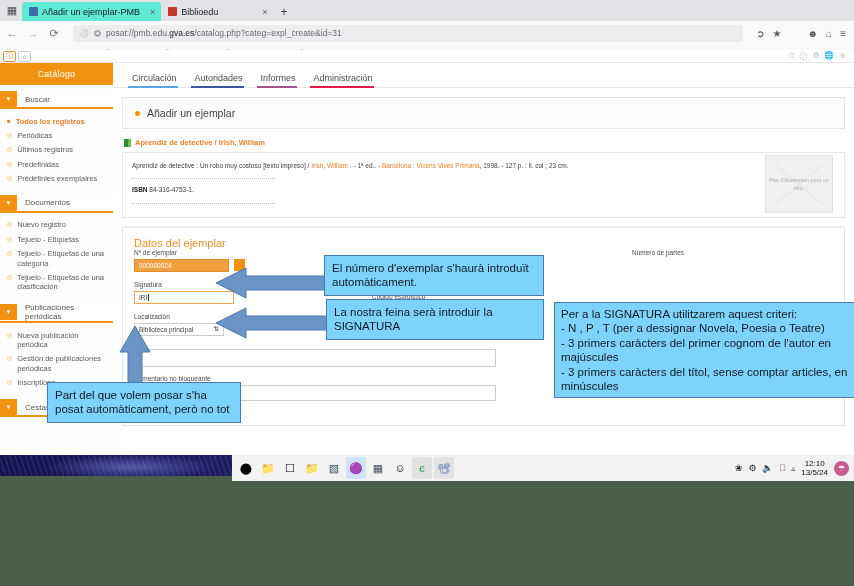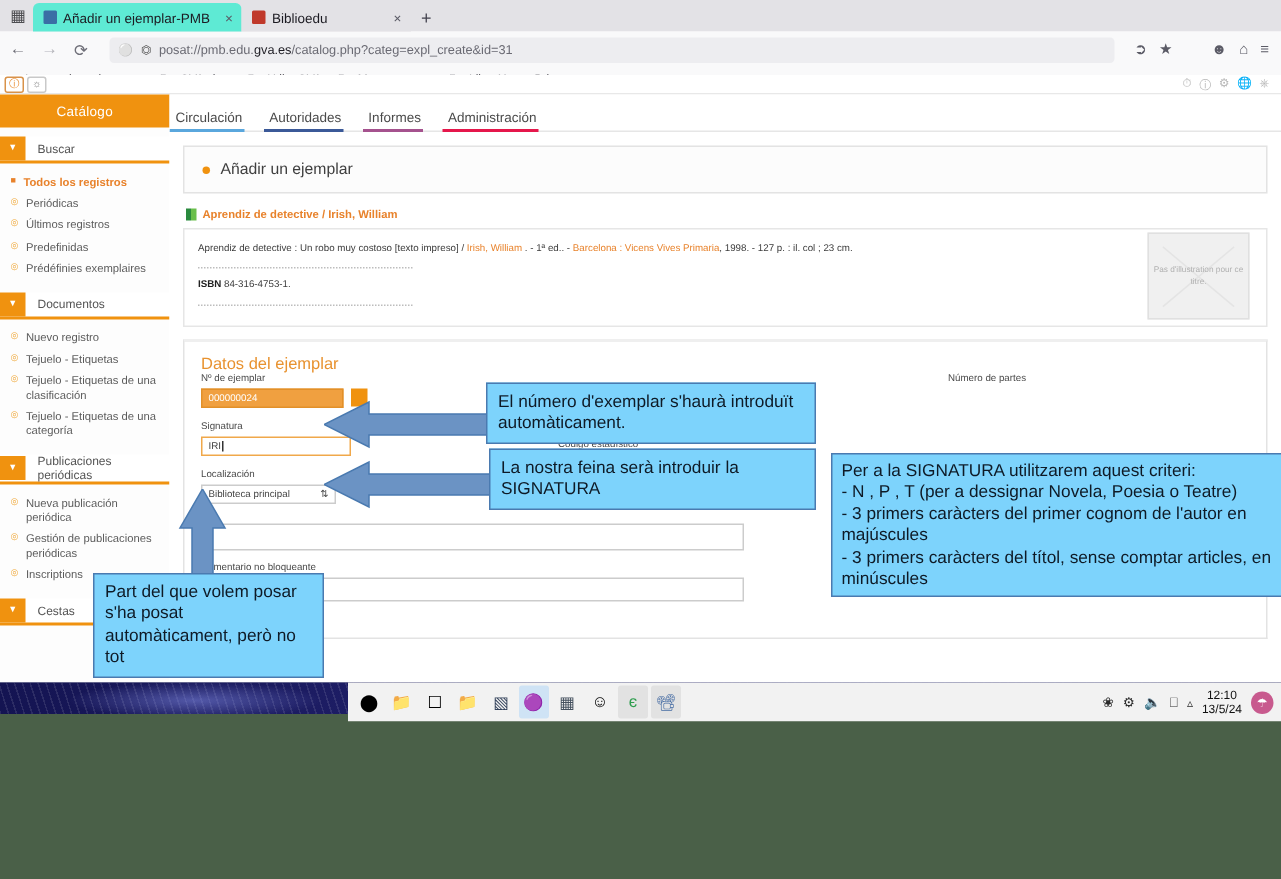--- a/index.html
+++ b/index.html
@@ -62,21 +62,21 @@
   }
   .sec-head .tri { width:17px; height:16px; background:#f0920f; color:#fff; display:flex; align-items:center; justify-content:center; font-size:6px; }
   .sec-head .t { padding-left:8px; }
   .side-list { padding:5px 0 3px 0; }
   .side-item { display:flex; align-items:flex-start; gap:5px; padding:2.5px 6px 2.5px 7px; font-size:7.5px; color:#5c5c5c; line-height:1.25; }
   .side-item .dot { color:#f0a93b; font-size:6px; line-height:1.5; flex:0 0 auto; }
   .side-item.on { color:#e8822b; font-weight:bold; }
   .side-item.on .dot { color:#e8822b; }
 
   .content { position:absolute; left:113px; top:13px; right:0; bottom:0; background:#fff; overflow:hidden; }
-  .tabsrow { display:flex; gap:0; padding: 10px 0 0 0; }
+  .tabsrow { display:flex; gap:0; padding: 10px 0 0 15px; }
   .ptab { font-size:9px; color:#4a4a4a; padding: 0 14px 5px 4px; position:relative; }
   .ptab span.bar { position:absolute; left:0; right:13px; bottom:0; height:2.5px; display:block; }
   .divider-line { height:1px; background:#e6e6e6; margin-top:-1px; }
 
   .panel { margin: 9px 9px 0 9px; border:1px solid #e3e3e3; background:#fcfcfc; }
   .panel-title { font-size:10.5px; color:#3f3f3f; padding:9px 12px; display:flex; align-items:center; gap:7px; }
   .panel-title .bullet { width:5px; height:5px; border-radius:50%; background:#f0920f; display:inline-block; }
 
   .rec-title { font-size:7.5px; font-weight:bold; color:#e8822b; padding:9px 0 5px 11px; display:flex; align-items:center; gap:4px; }
   .bookico { width:7px; height:8px; background:linear-gradient(90deg,#2a8a3e 50%, #6abf4b 50%); display:inline-block; }
@@ -266,25 +266,25 @@
         <div class="side-item">
             <span class="dot">◎</span>
             <span>Nuevo registro</span>
           </div>
         <div class="side-item">
             <span class="dot">◎</span>
             <span>Tejuelo - Etiquetas</span>
           </div>
         <div class="side-item">
             <span class="dot">◎</span>
+            <span>Tejuelo - Etiquetas de una categoría</span>
+          </div>
+        <div class="side-item">
+            <span class="dot">◎</span>
             <span>Tejuelo - Etiquetas de una clasificación</span>
-          </div>
-        <div class="side-item">
-            <span class="dot">◎</span>
-            <span>Tejuelo - Etiquetas de una categoría</span>
           </div>
       </div>
 
       <div class="sec-head">
         <span class="tri">▼</span>
         <span class="t">Publicaciones periódicas</span>
       </div>
       <div class="side-list">
         <div class="side-item">
             <span class="dot">◎</span>
@@ -413,21 +413,21 @@
     <div class="callout" style="left:324px;top:205px;width:220px;">El número d'exemplar s'haurà introduït automàticament.</div>
 
     <svg class="arrow" style="left:216px;top:255px;width:112px;height:36px" viewBox="0 0 112 36">
       <polygon points="0,18 30,3 30,11 112,11 112,25 30,25 30,33" fill="#6b93c4" stroke="#4a7ab0" stroke-width="1"></polygon>
     </svg>
     <div class="callout" style="left:326px;top:249px;width:218px;">La nostra feina serà introduir la SIGNATURA</div>
 
     <svg class="arrow" style="left:118px;top:276px;width:34px;height:80px" viewBox="0 0 34 80">
       <polygon points="17,0 32,26 24,26 24,80 10,80 10,26 2,26" fill="#6b93c4" stroke="#4a7ab0" stroke-width="1"></polygon>
     </svg>
-    <div class="callout" style="left:62px;top:332px;width:154px;">Part del que volem posar s'ha posat automàticament, però no tot</div>
+    <div class="callout" style="left:47px;top:332px;width:194px;">Part del que volem posar s'ha posat automàticament, però no tot</div>
 
     <div class="callout" style="left:554px;top:252px;width:320px;padding:4px 6px;">
       <div>Per a la SIGNATURA utilitzarem aquest criteri:</div>
       <div>- N , P , T (per a dessignar Novela, Poesia o Teatre)</div>
       <div>- 3 primers caràcters del primer cognom de l'autor en majúscules</div>
       <div>- 3 primers caràcters del títol, sense comptar articles, en minúscules</div>
     </div>
 
   </div>
 </div>

